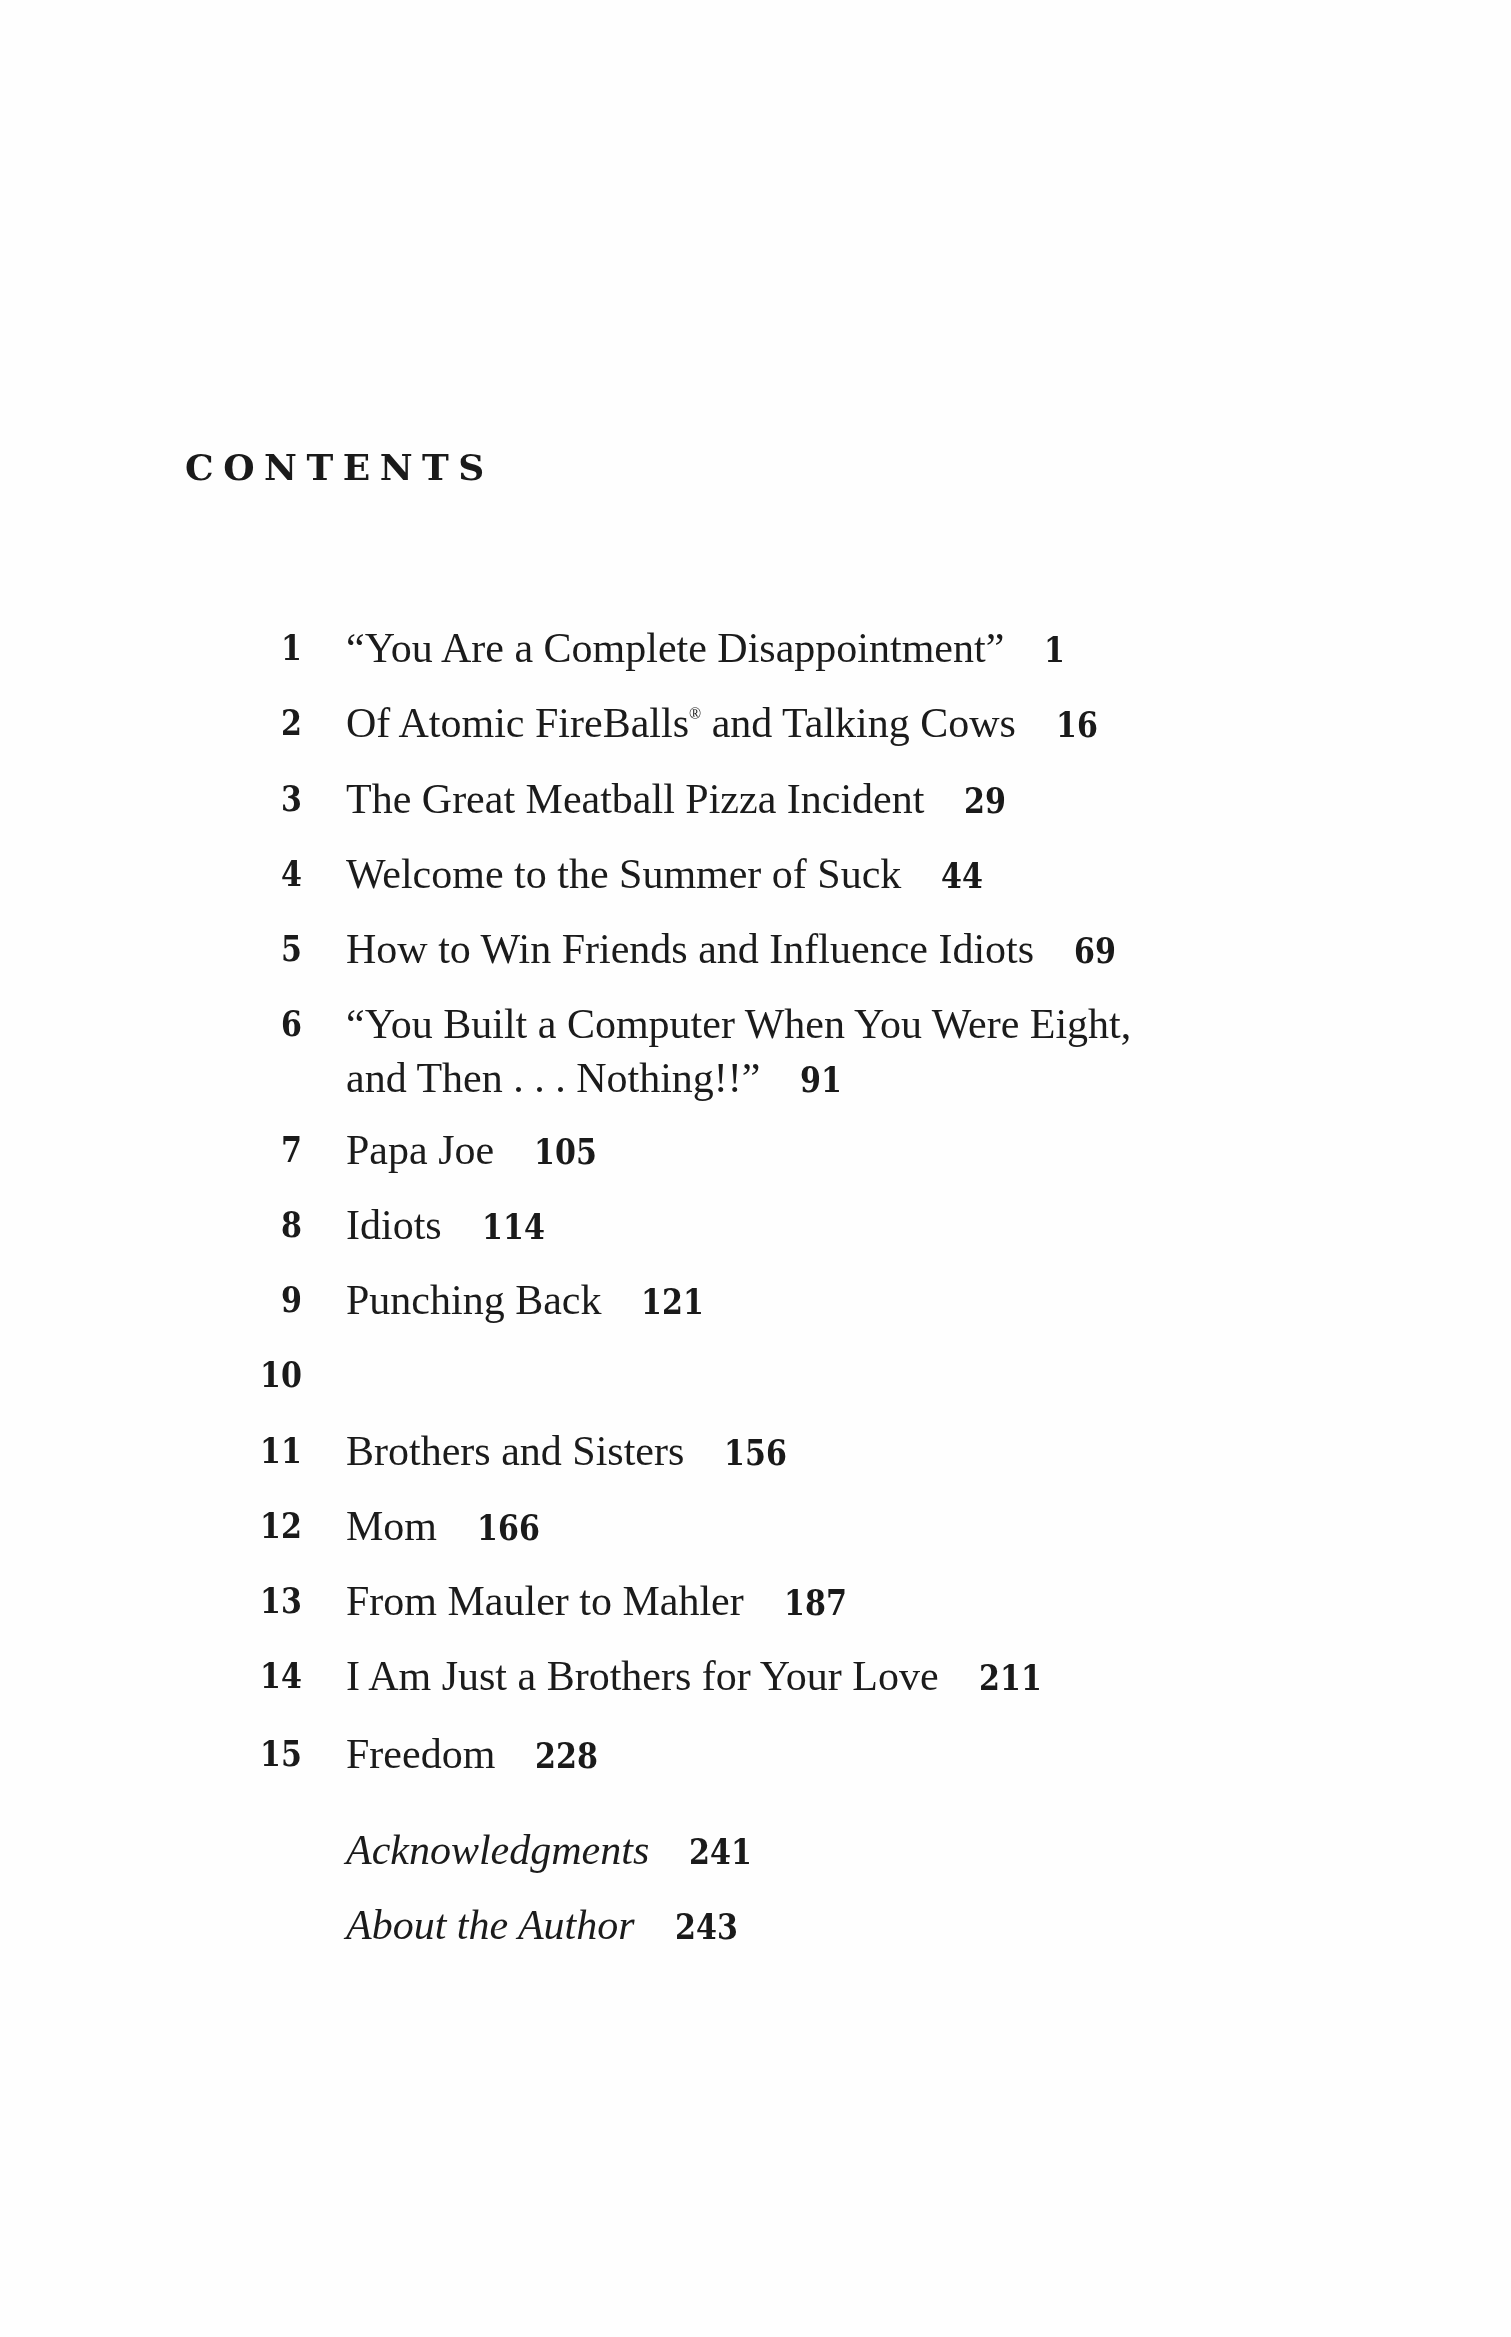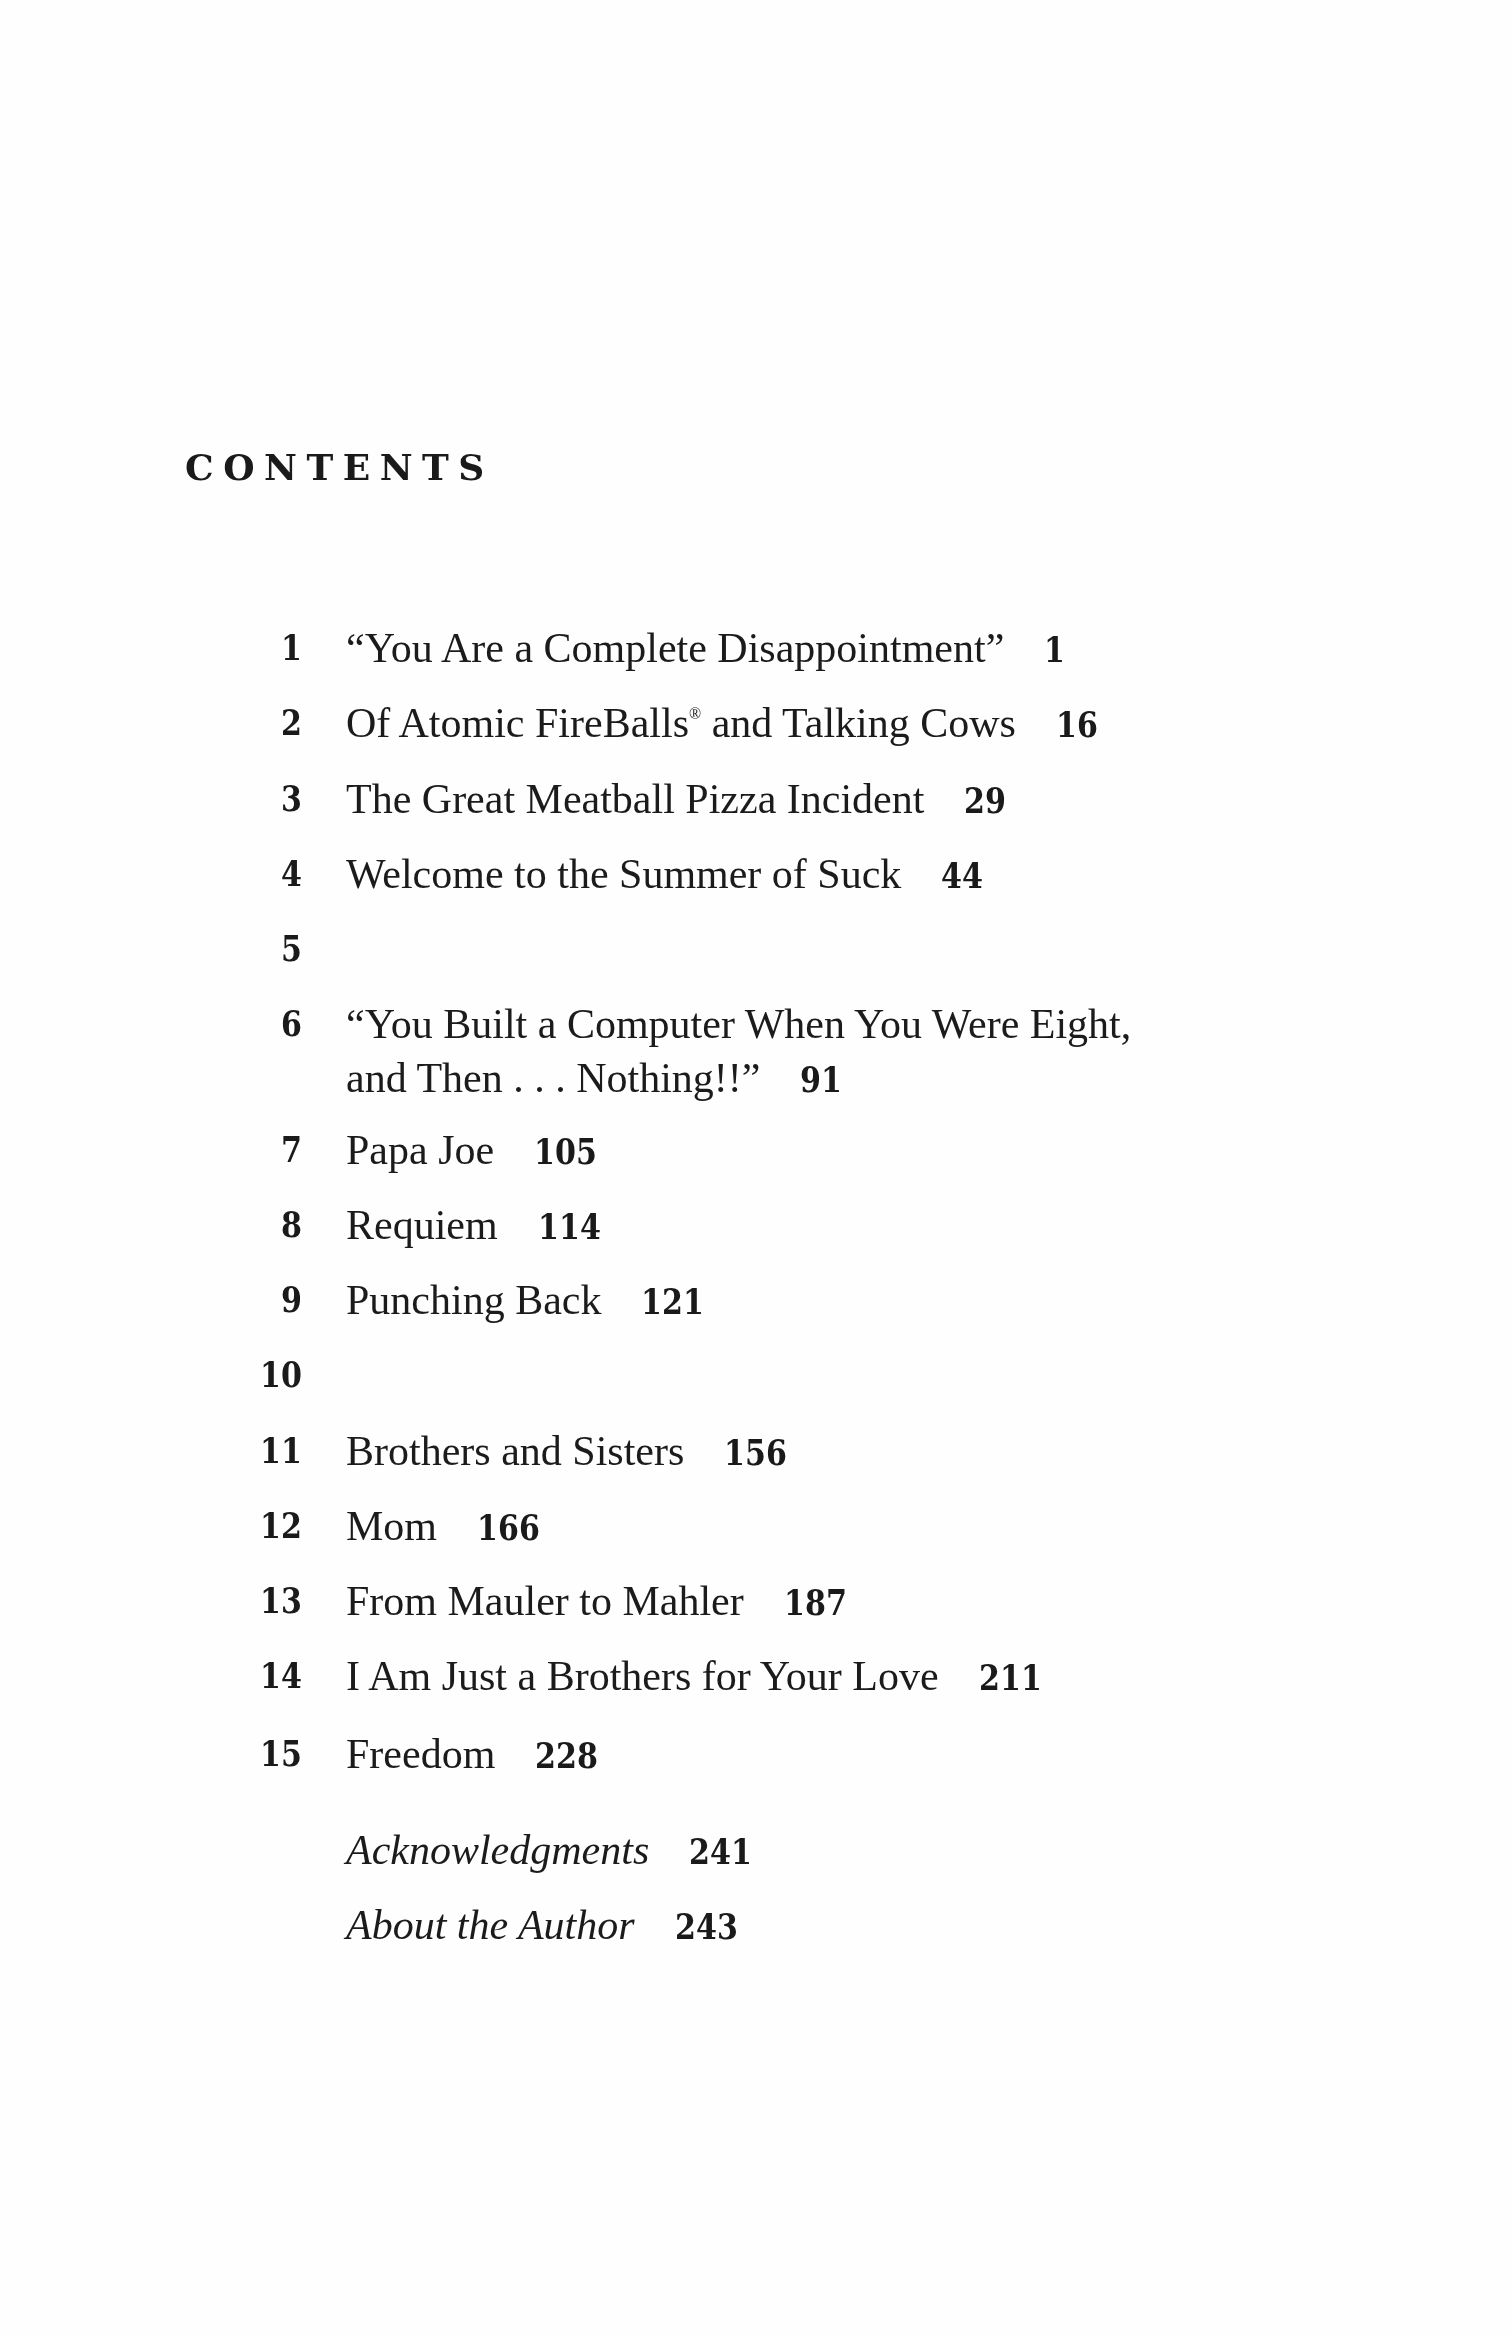--- a/index.html
+++ b/index.html
@@ -134,20 +134,25 @@
       <span class="num">4</span>
       <div class="title-wrap">
         <span class="title-line">
           <span class="title-text">Welcome to the Summer of Suck</span><span class="pg">44</span>
         </span>
       </div>
     </div>
 
     <div class="entry" style="top:922px">
       <span class="num">5</span>
+      <div class="title-wrap">
+        <span class="title-line">
+          <span class="title-text">How to Win Friends and Influence Idiots</span><span class="pg">69</span>
+        </span>
+      </div>
     </div>
 
     <div class="entry" style="top:997px; height:114px">
       <span class="num">6</span>
       <div class="title-wrap">
         <span class="title-line">
           <span class="title-text">“You Built a Computer When You Were Eight,</span>
         </span>
         <span class="title-line">
           <span class="title-text">and Then . . . Nothing!!”</span><span class="pg">91</span>
@@ -161,21 +166,21 @@
         <span class="title-line">
           <span class="title-text">Papa Joe</span><span class="pg">105</span>
         </span>
       </div>
     </div>
 
     <div class="entry" style="top:1198px">
       <span class="num">8</span>
       <div class="title-wrap">
         <span class="title-line">
-          <span class="title-text">Requiem</span><span class="pg">114</span>
+          <span class="title-text">Idiots</span><span class="pg">114</span>
         </span>
       </div>
     </div>
 
     <div class="entry" style="top:1273px">
       <span class="num">9</span>
       <div class="title-wrap">
         <span class="title-line">
           <span class="title-text">Punching Back</span><span class="pg">121</span>
         </span>

